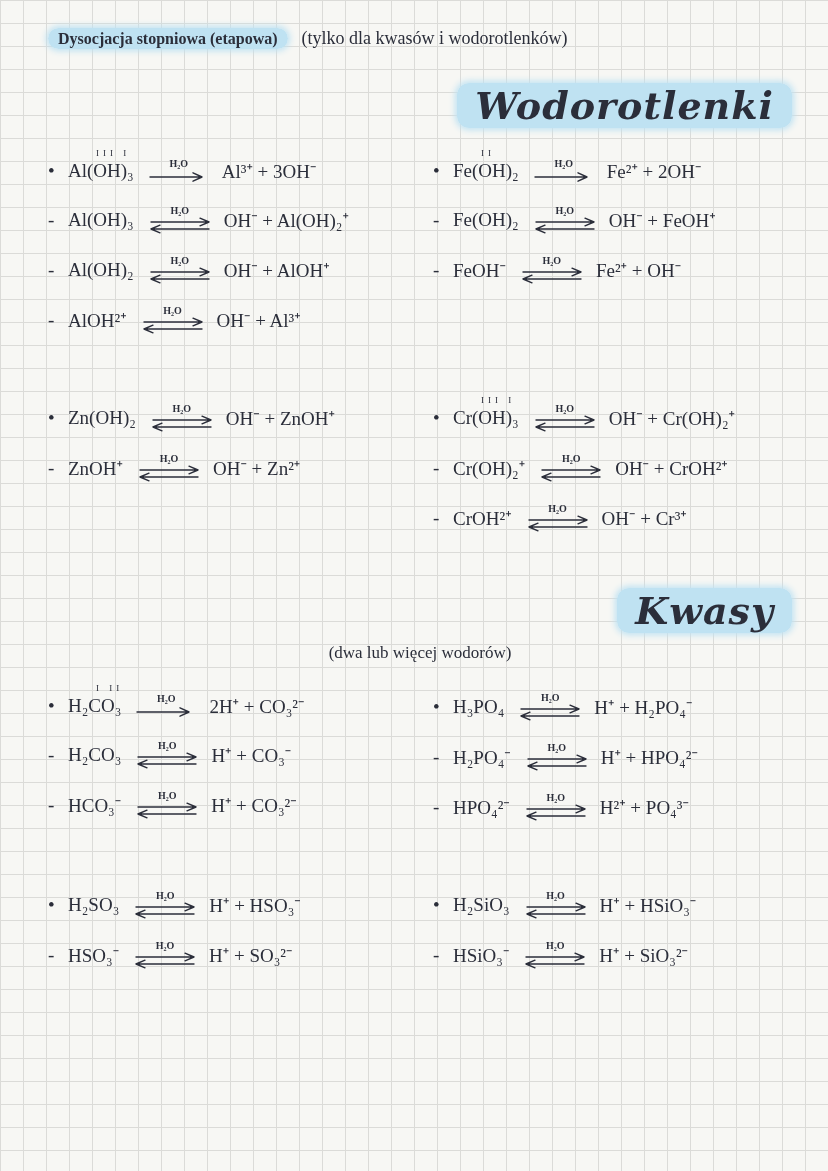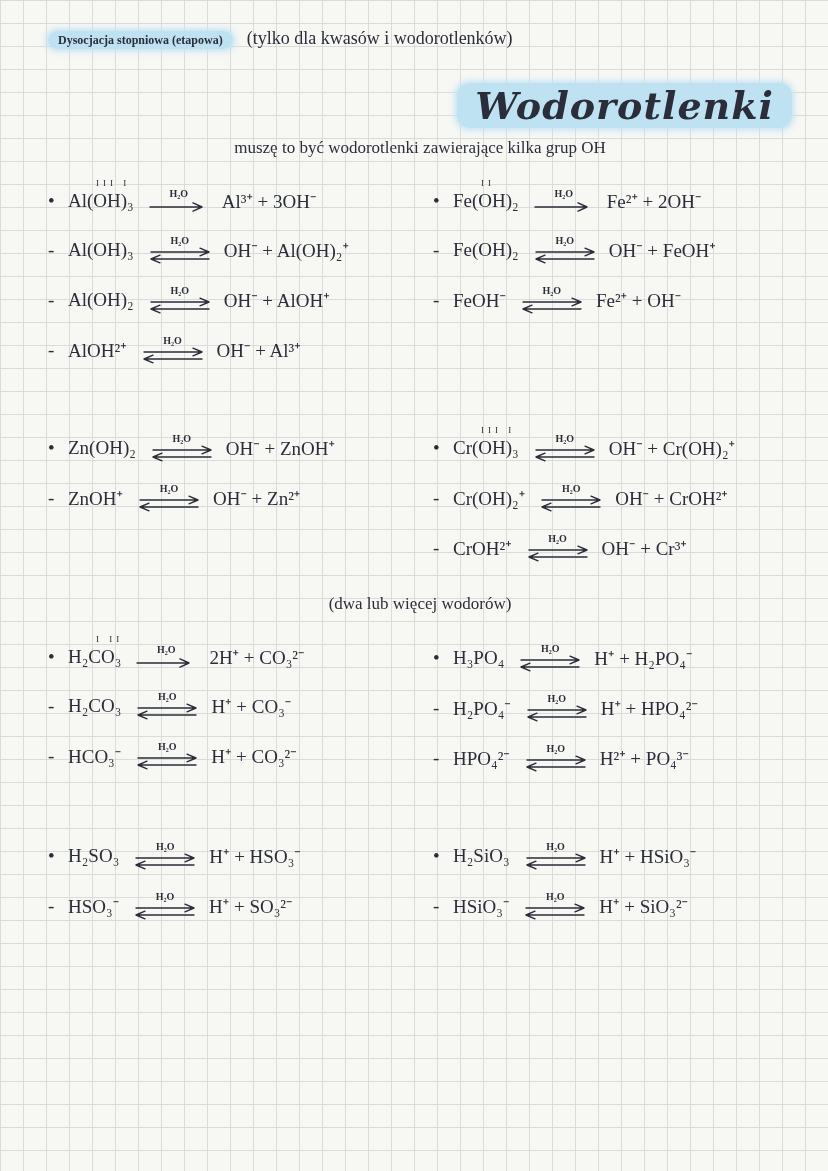--- a/index.html
+++ b/index.html
@@ -17,21 +17,21 @@
   }
   .page { width: 828px; height: 1171px; box-sizing: border-box; padding: 28px 36px 0 48px; }
 
   .top-line { margin-bottom: 6px; }
   .highlight {
     background: #bfe2f2;
     border-radius: 12px;
     padding: 2px 10px;
     box-shadow: 0 0 6px 2px #bfe2f2;
   }
-  .title { font-size: 12px; font-weight: bold; }
+  .title { font-size: 16px; font-weight: bold; }
   .subtitle { font-size: 18px; margin-left: 14px; }
 
   .section-heading-wrap { text-align: right; margin-top: 34px; }
   .section-heading {
     font-family: "DejaVu Serif", serif;
     font-style: italic;
     font-weight: bold;
     font-size: 38px;
     letter-spacing: 1px;
     padding: 0 18px;
@@ -80,21 +80,20 @@
 
 <div class="page">
   <div class="top-line">
     <span class="highlight title">Dysocjacja stopniowa (etapowa)</span><span class="subtitle">(tylko dla kwasów i wodorotlenków)</span>
   </div>
   <div class="sections">
   <section class="section">
     <div class="section-heading-wrap">
       <span class="highlight section-heading">Wodorotlenki</span>
     </div>
-    <div class="section-note">muszę to być wodorotlenki zawierające kilka grup OH</div>
     <div class="eq-grid">
           <div class="group left">
   <div class="eq-line">
     <span class="bullet">•</span>
     <span class="lhs">
       <span class="ox" style="display: block;">III I</span>
       <span>Al(OH)₃</span>
     </span>
     <span class="arrow">
       <span class="arrow-label">H₂O</span>
@@ -282,20 +281,23 @@
         <path d="M3 5 H61 M61 5 L52 1.2 M61 5 L52 8.8 M3 12 H61 M3 12 L12 8.2 M3 12 L12 15.8" stroke="#2b2e3a" stroke-width="1.4" fill="none" stroke-linecap="round"></path>
       </svg>
     </span>
     <span class="rhs">OH⁻ + Cr³⁺</span>
   </div>
 </div>
         </div>
   </section>
 
   <section class="section">
+    <div class="section-heading-wrap">
+      <span class="highlight section-heading">Kwasy</span>
+    </div>
     <div class="section-note">(dwa lub więcej wodorów)</div>
     <div class="eq-grid">
           <div class="group left">
   <div class="eq-line">
     <span class="bullet">•</span>
     <span class="lhs">
       <span class="ox" style="display: block;">I II</span>
       <span>H₂CO₃</span>
     </span>
     <span class="arrow">

